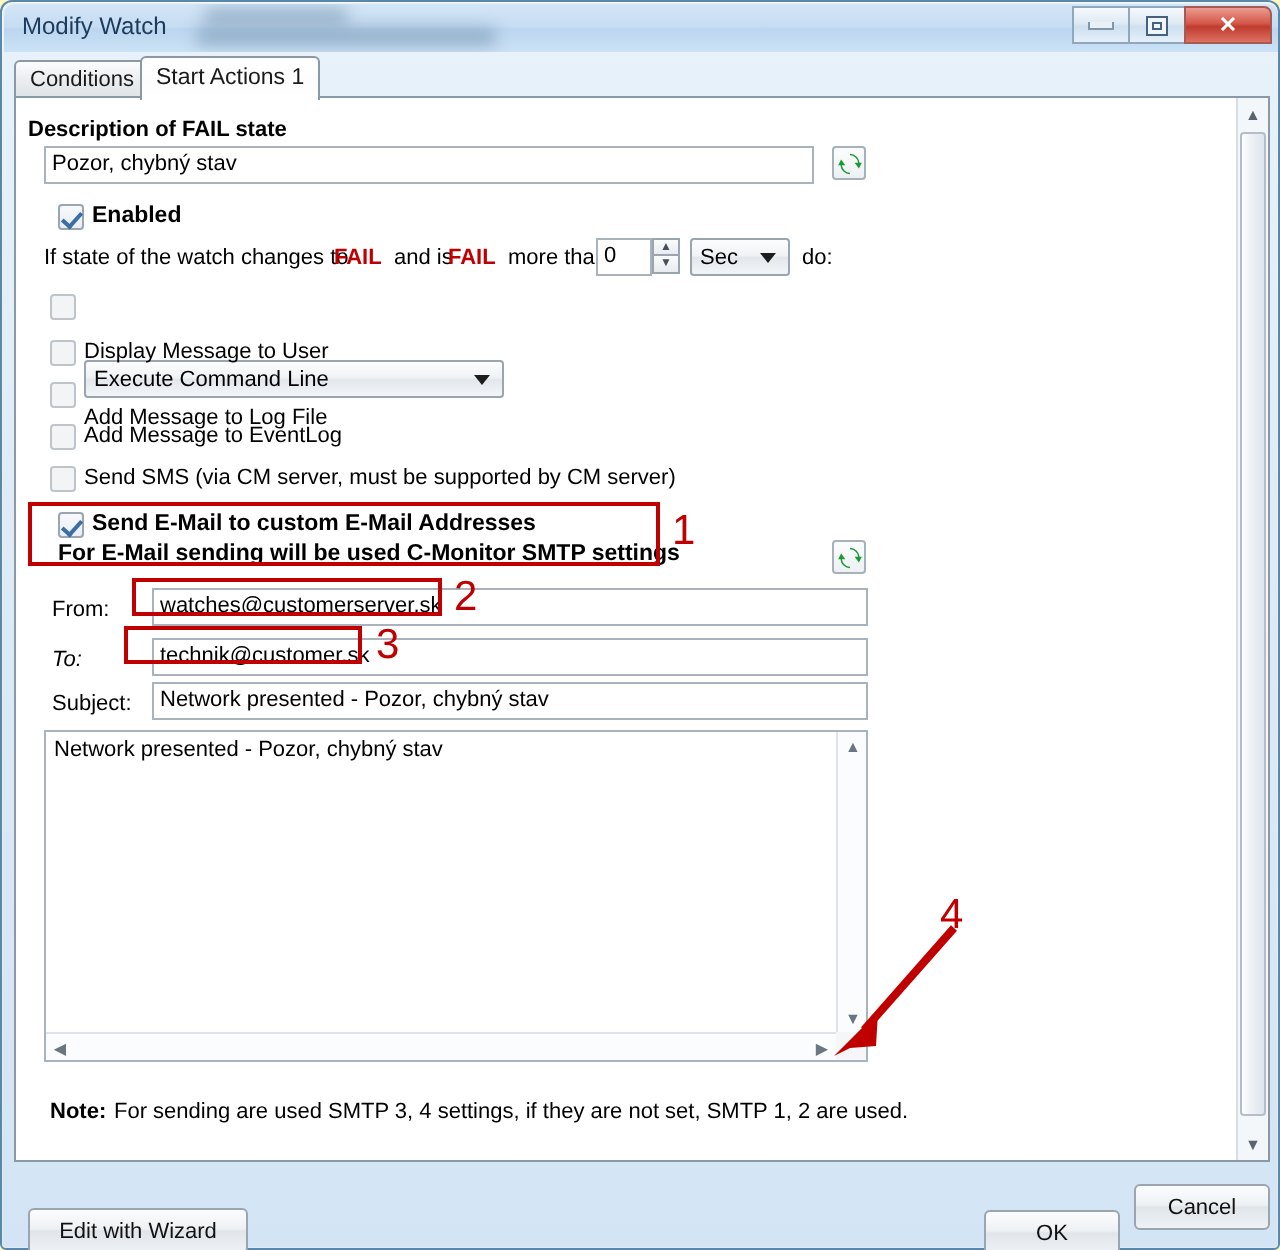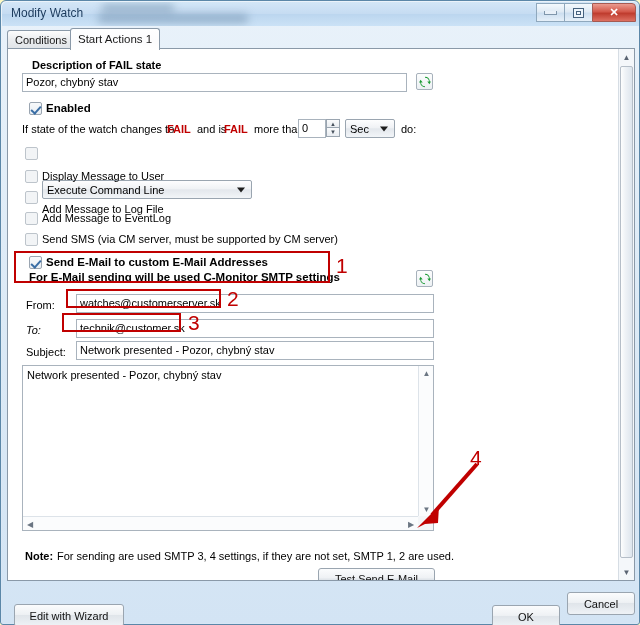--- a/index.html
+++ b/index.html
@@ -366,21 +366,21 @@
     </div>
 
     <div class="tabstrip">
       <div class="tab tab-conditions">Conditions</div>
       <div class="tab tab-startactions active">Start Actions 1</div>
     </div>
 
     <div class="panel">
       <div class="inner">
 
-        <div class="lbl bold" style="left:24px; top:10px;">Description of FAIL state</div>
+        <div class="lbl bold" style="left:6px; top:10px;">Description of FAIL state</div>
         <div class="textbox" style="left:14px; top:24px; width:385px; height:19px;">Pozor, chybný stav</div>
         <div class="refresh" style="left:408px; top:24px;">
           <svg width="12" height="12" viewBox="0 0 16 16">
             <path d="M8 2.2 A5.6 5.6 0 0 1 13.4 7.2 L11.1 7.2 L13.9 11 L15.9 7.2 L14.4 7.2 A6.7 6.7 0 0 0 8 1.1 Z" fill="#1a9a33"></path>
             <path d="M8 13.8 A5.6 5.6 0 0 1 2.6 8.8 L4.9 8.8 L2.1 5 L0.1 8.8 L1.6 8.8 A6.7 6.7 0 0 0 8 14.9 Z" fill="#1a9a33"></path>
           </svg>
         </div>
 
         <div class="cbox checked" style="left:21px; top:53px;"></div>
         <div class="lbl bold" style="left:38px; top:53px; font-size:11.5px;">Enabled</div>
@@ -450,21 +450,20 @@
           <div class="memo-hbar">
             <div class="sb-arrow" style="left:0;top:0;width:14px;height:14px;">◀</div>
             <div class="sb-arrow" style="right:0;top:0;width:14px;height:14px;">▶</div>
           </div>
           <div class="memo-corner"></div>
         </div>
 
         <div class="lbl bold" style="left:17px; top:501px;">Note:</div>
         <div class="lbl" style="left:49px; top:501px;">For sending are used SMTP 3, 4 settings, if they are not set, SMTP 1, 2 are used.</div>
 
-        <div class="btn" style="left:310px; top:519px; width:117px; height:22px; line-height:21px;">Test Send E-Mail</div>
 
       </div>
 
       <div class="panel-scroll">
         <div class="ps-arrow up">▲</div>
         <div class="ps-thumb"></div>
         <div class="ps-arrow down">▼</div>
       </div>
     </div>
 

